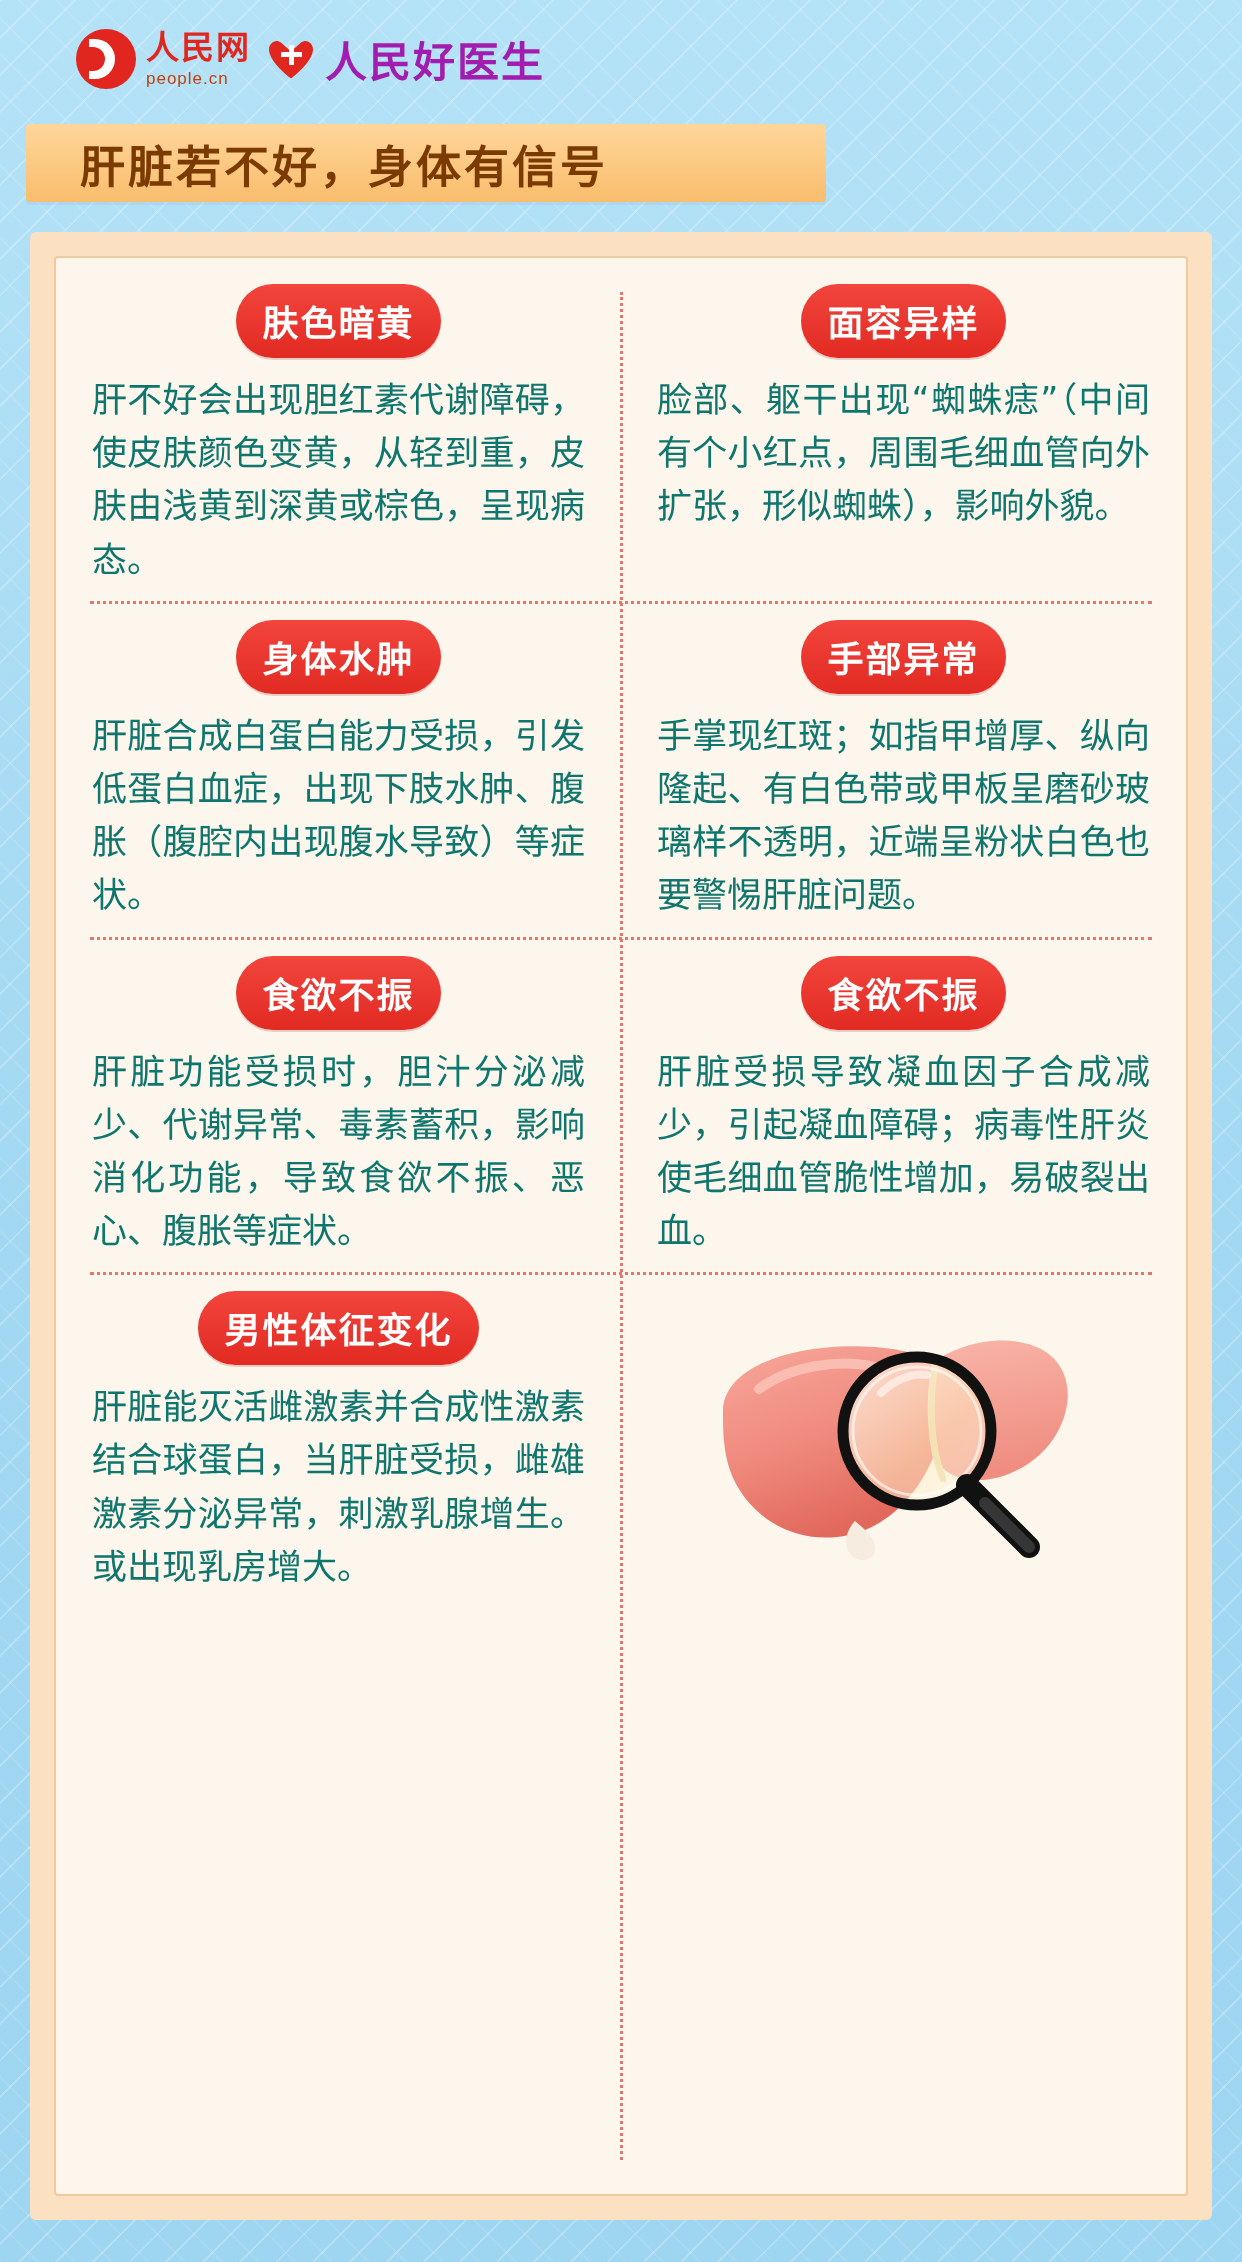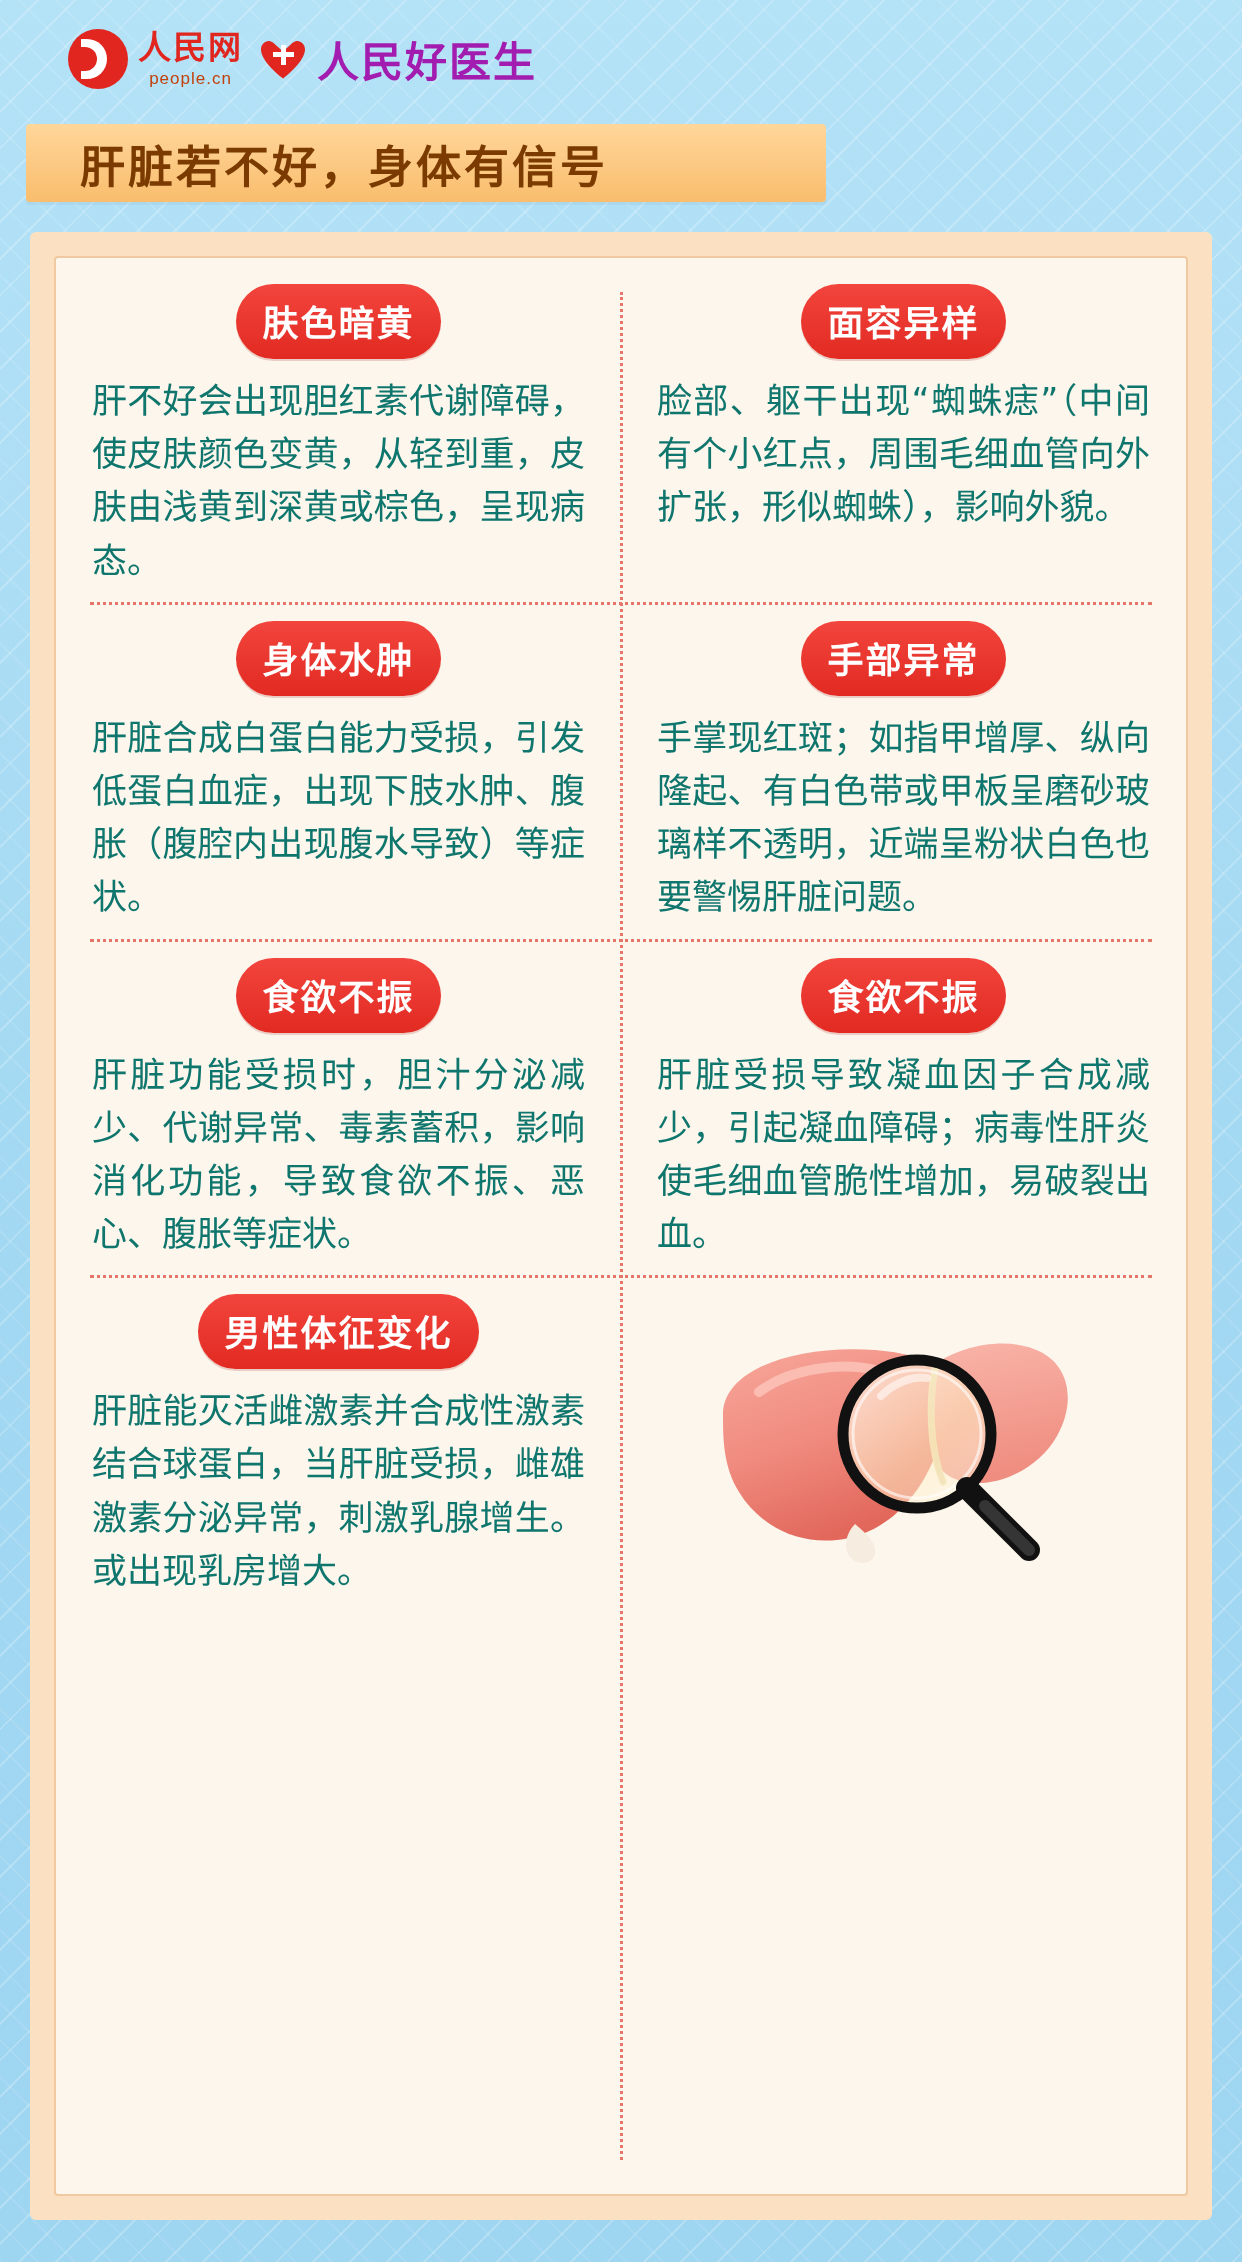--- a/index.html
+++ b/index.html
@@ -28,24 +28,23 @@
   .page {
     position: relative;
     width: 1242px;
     height: 2262px;
   }
 
   
   .logo-row {
     position: absolute;
     top: 28px;
-    left: 68px;
-    display: flex;
-    align-items: center;
-    text-align: center;
+    left: 76px;
+    display: flex;
+    align-items: center;
   }
   .pm-logo {
     display: flex;
     align-items: center;
     gap: 10px;
   }
   .pm-mark {
     width: 60px;
     height: 60px;
     border-radius: 50%;
@@ -213,21 +212,21 @@
 
   .tag {
     display: inline-block;
     background: linear-gradient(180deg, #f2453d 0%, #e12a22 100%);
     color: #fff;
     font-size: 36px;
     font-weight: bold;
     letter-spacing: 2px;
     padding: 10px 26px 12px 26px;
     border-radius: 999px;
-    font-family: Liberation Mono, monospace;
+    font-family: Liberation Sans, sans-serif;
     box-shadow: 0 2px 0 rgba(150,20,15,0.18);
   }
   .tag-wrap {
     text-align: center;
     margin-bottom: 16px;
   }
 
   .body-text {
     font-size: 35px;
     line-height: 1.52;

